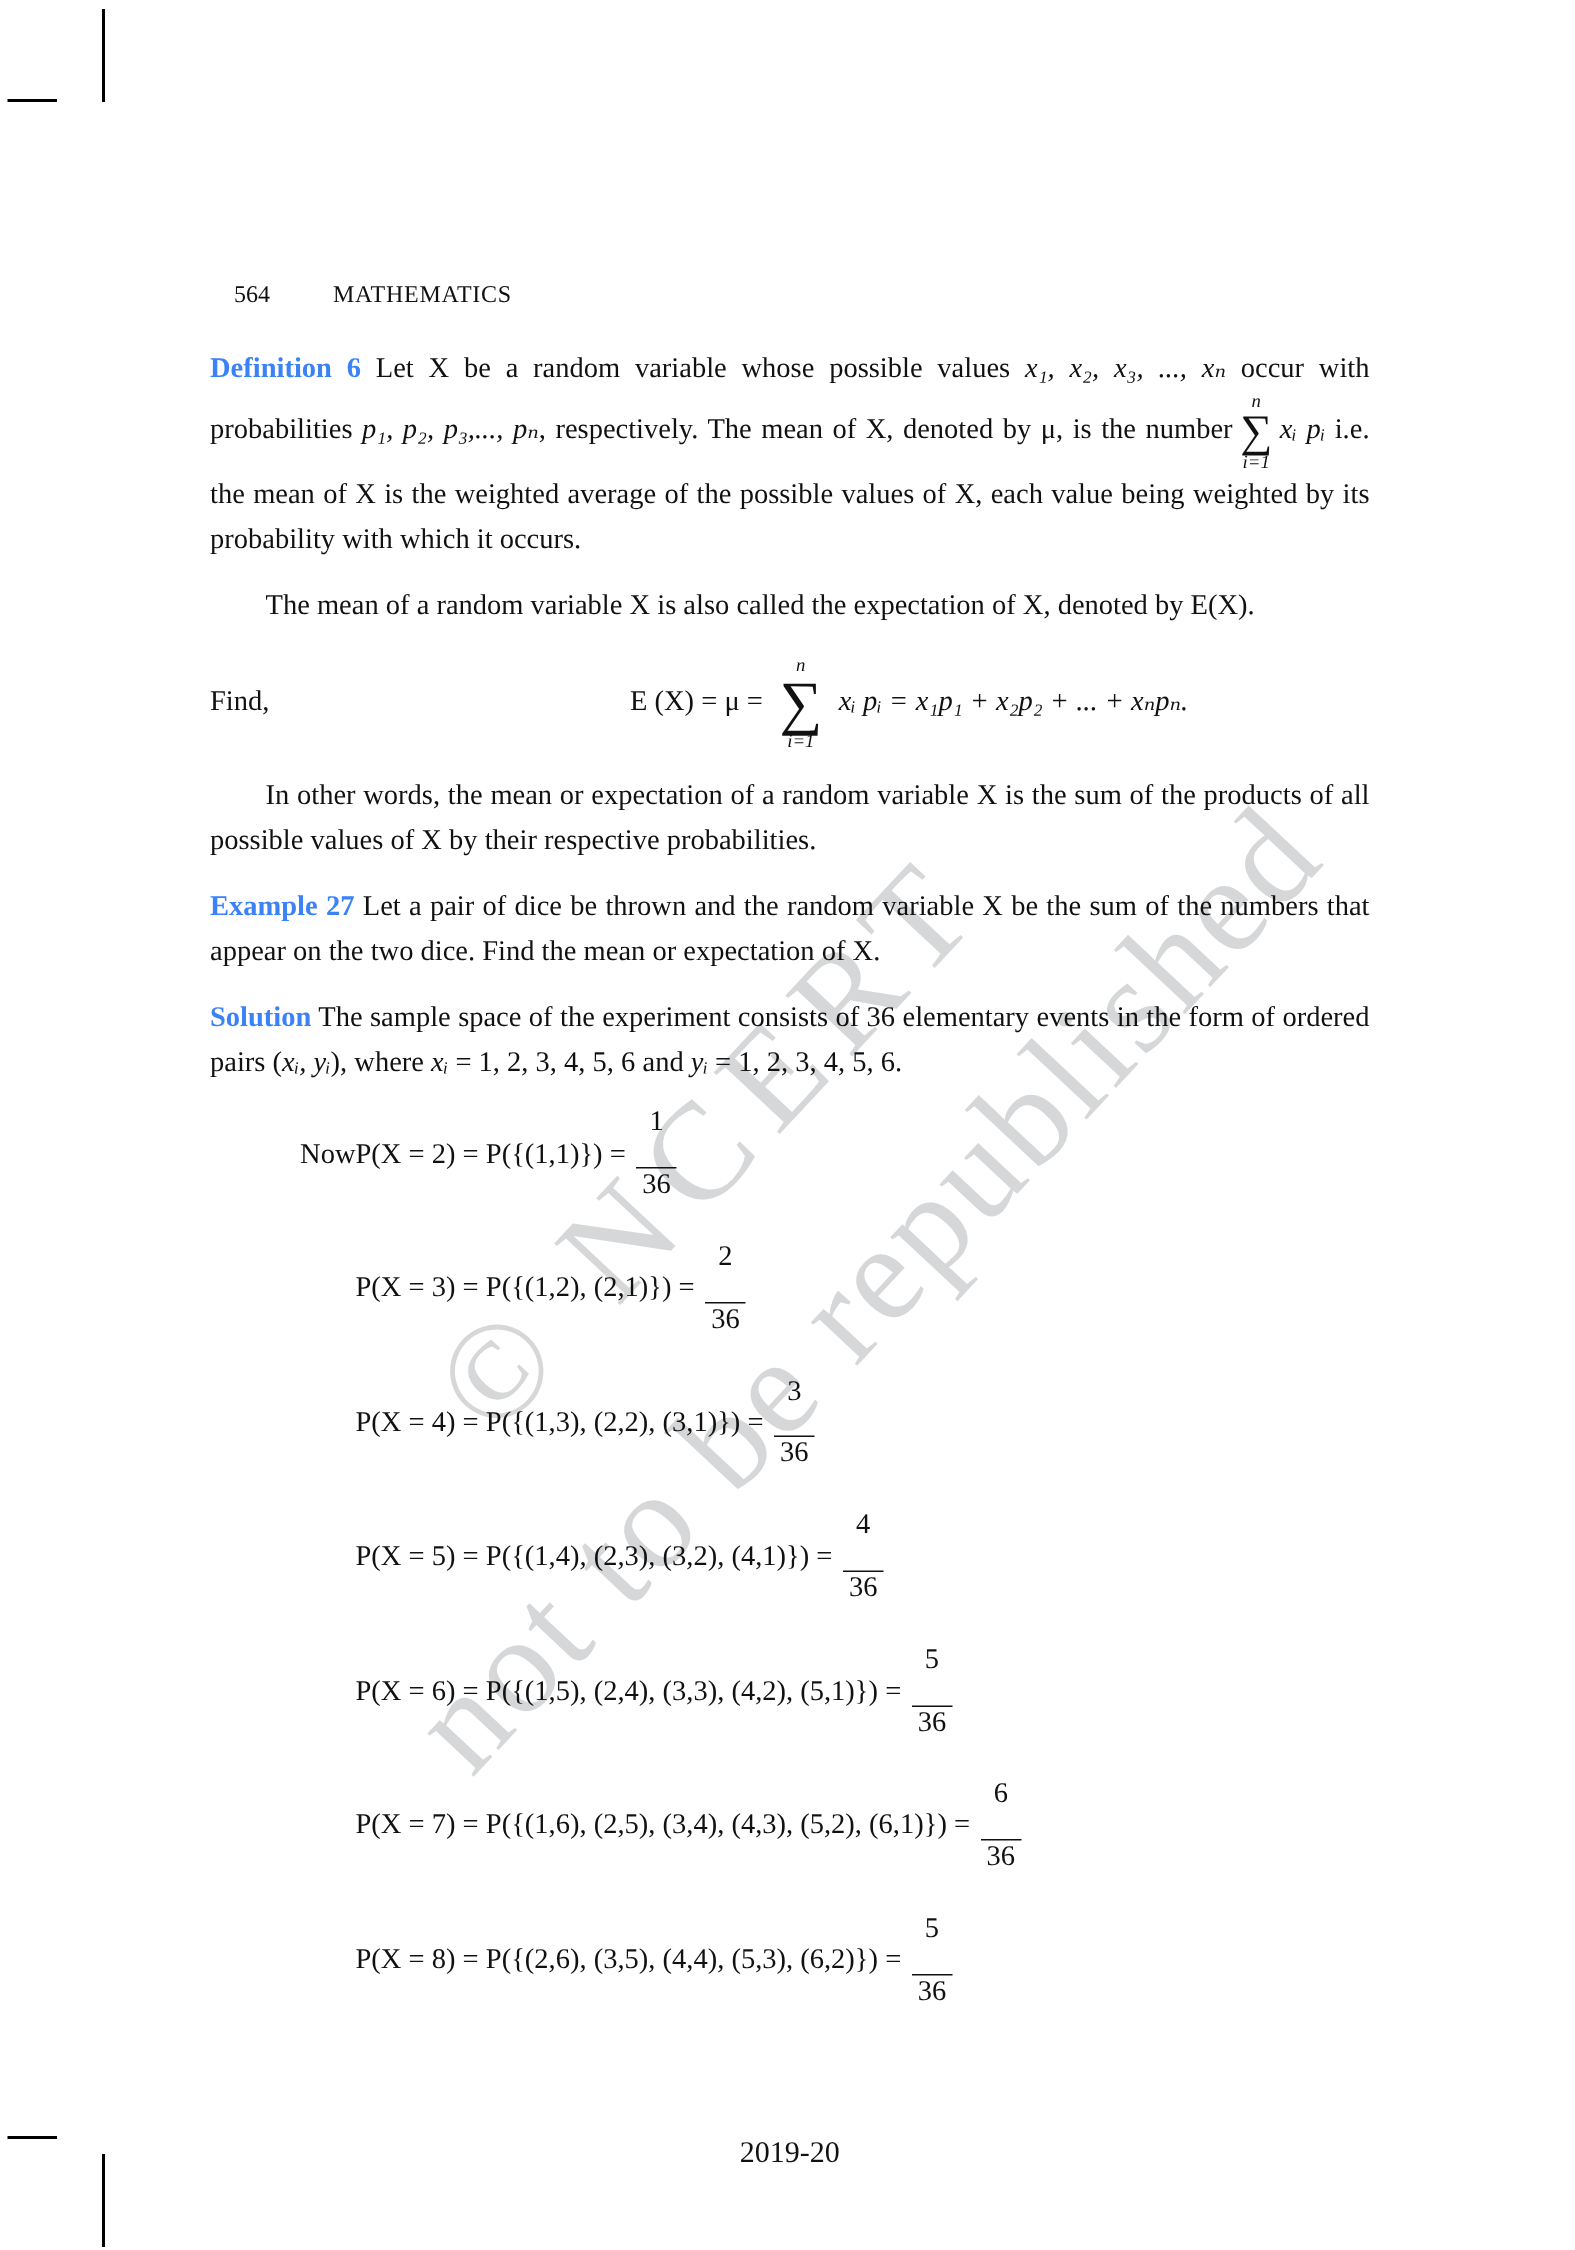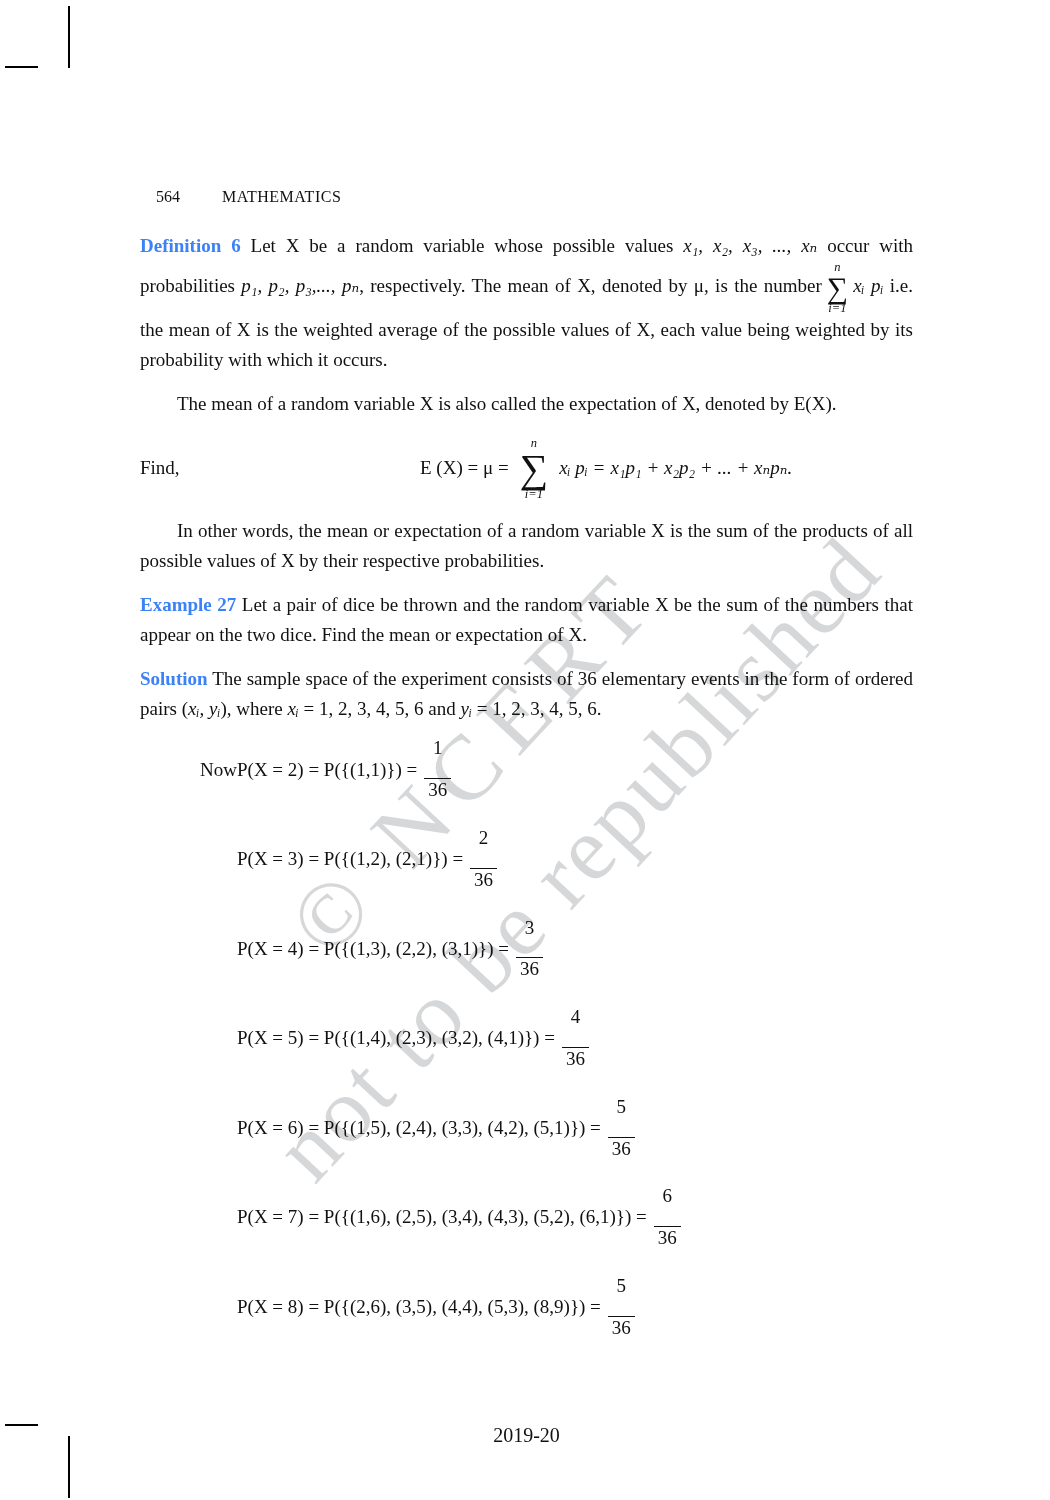--- a/index.html
+++ b/index.html
@@ -189,21 +189,21 @@
         <span class="prob-label"></span>
         <span class="prob-expr">P(X = 7) = P({(1,6), (2,5), (3,4), (4,3), (5,2), (6,1)}) =</span>
         <span class="frac">
             <span class="frac-num">6</span>
             <span class="frac-den">36</span>
           </span>
       </div>
 
       <div class="prob-row">
         <span class="prob-label"></span>
-        <span class="prob-expr">P(X = 8) = P({(2,6), (3,5), (4,4), (5,3), (8,9)}) =</span>
+        <span class="prob-expr">P(X = 8) = P({(2,6), (3,5), (4,4), (5,3), (6,2)}) =</span>
         <span class="frac">
             <span class="frac-num">5</span>
             <span class="frac-den">36</span>
           </span>
       </div>
 
     </div>
   </div>
 
   <div class="footer">2019-20</div>

